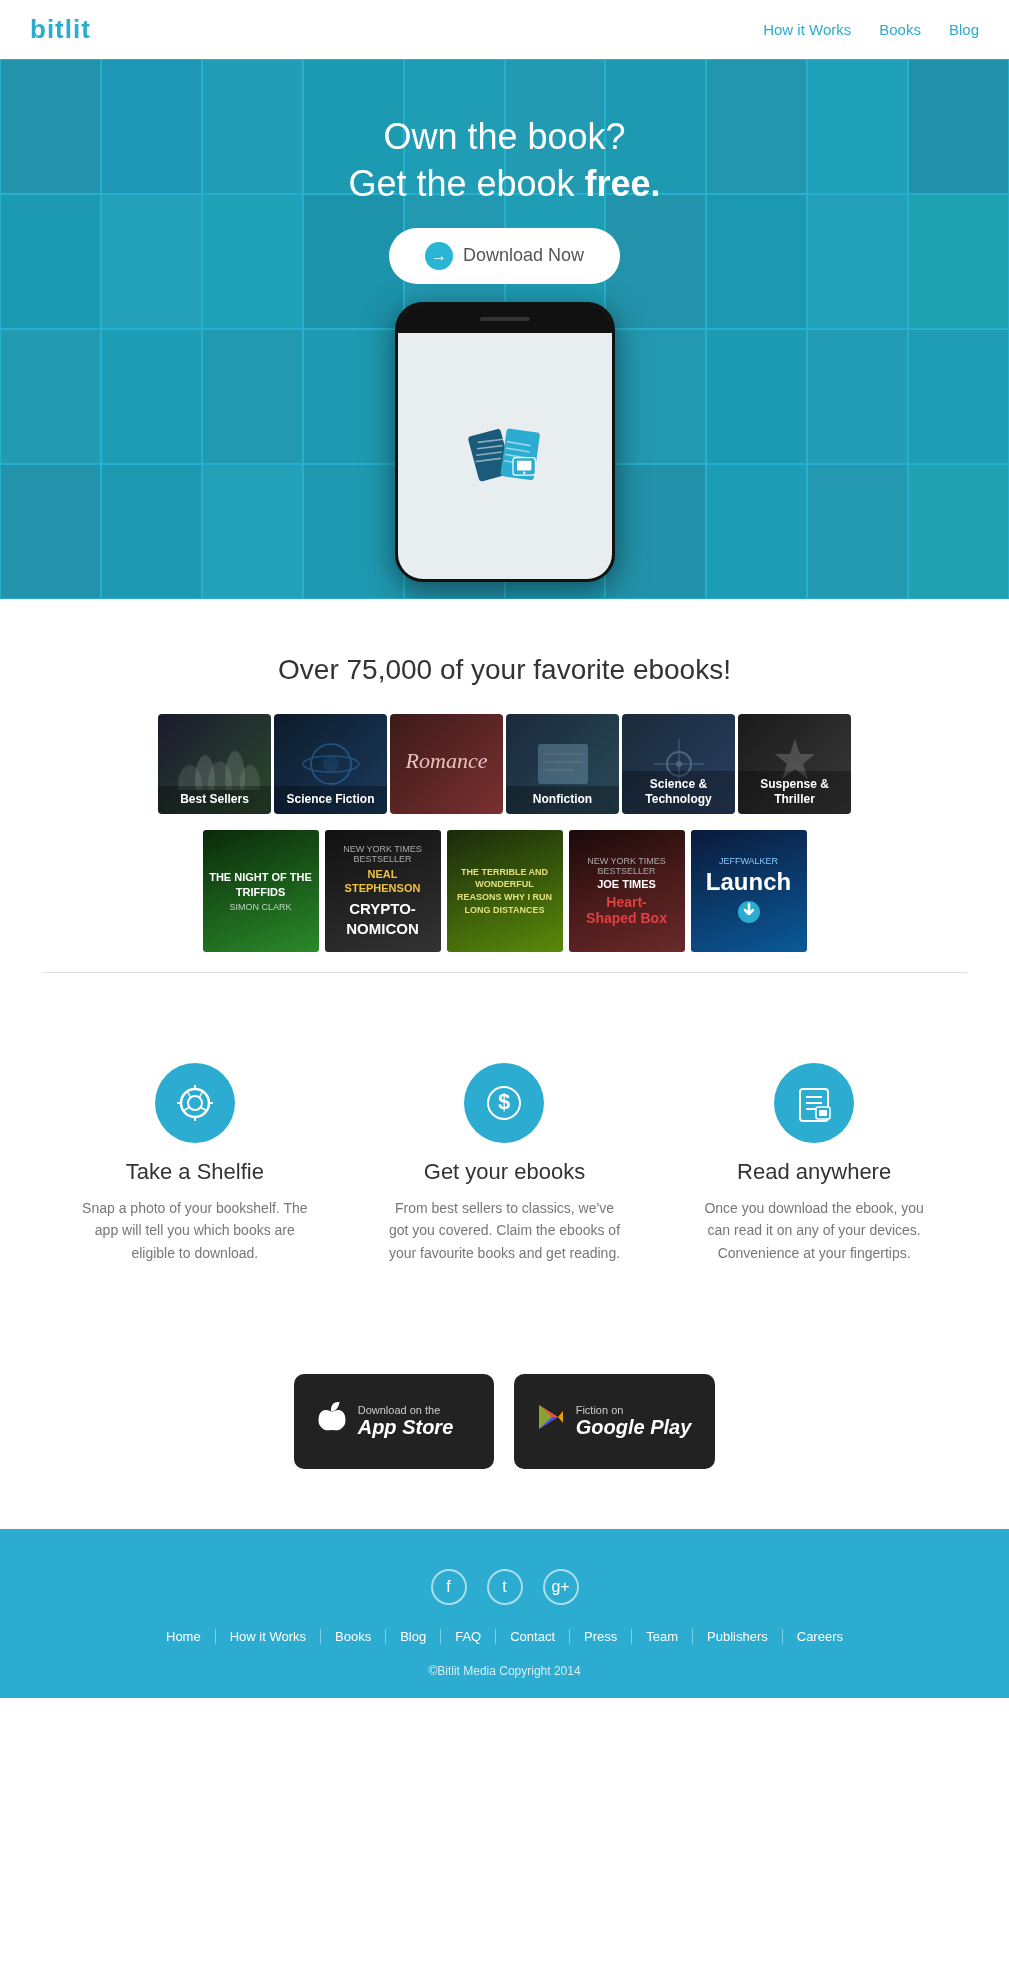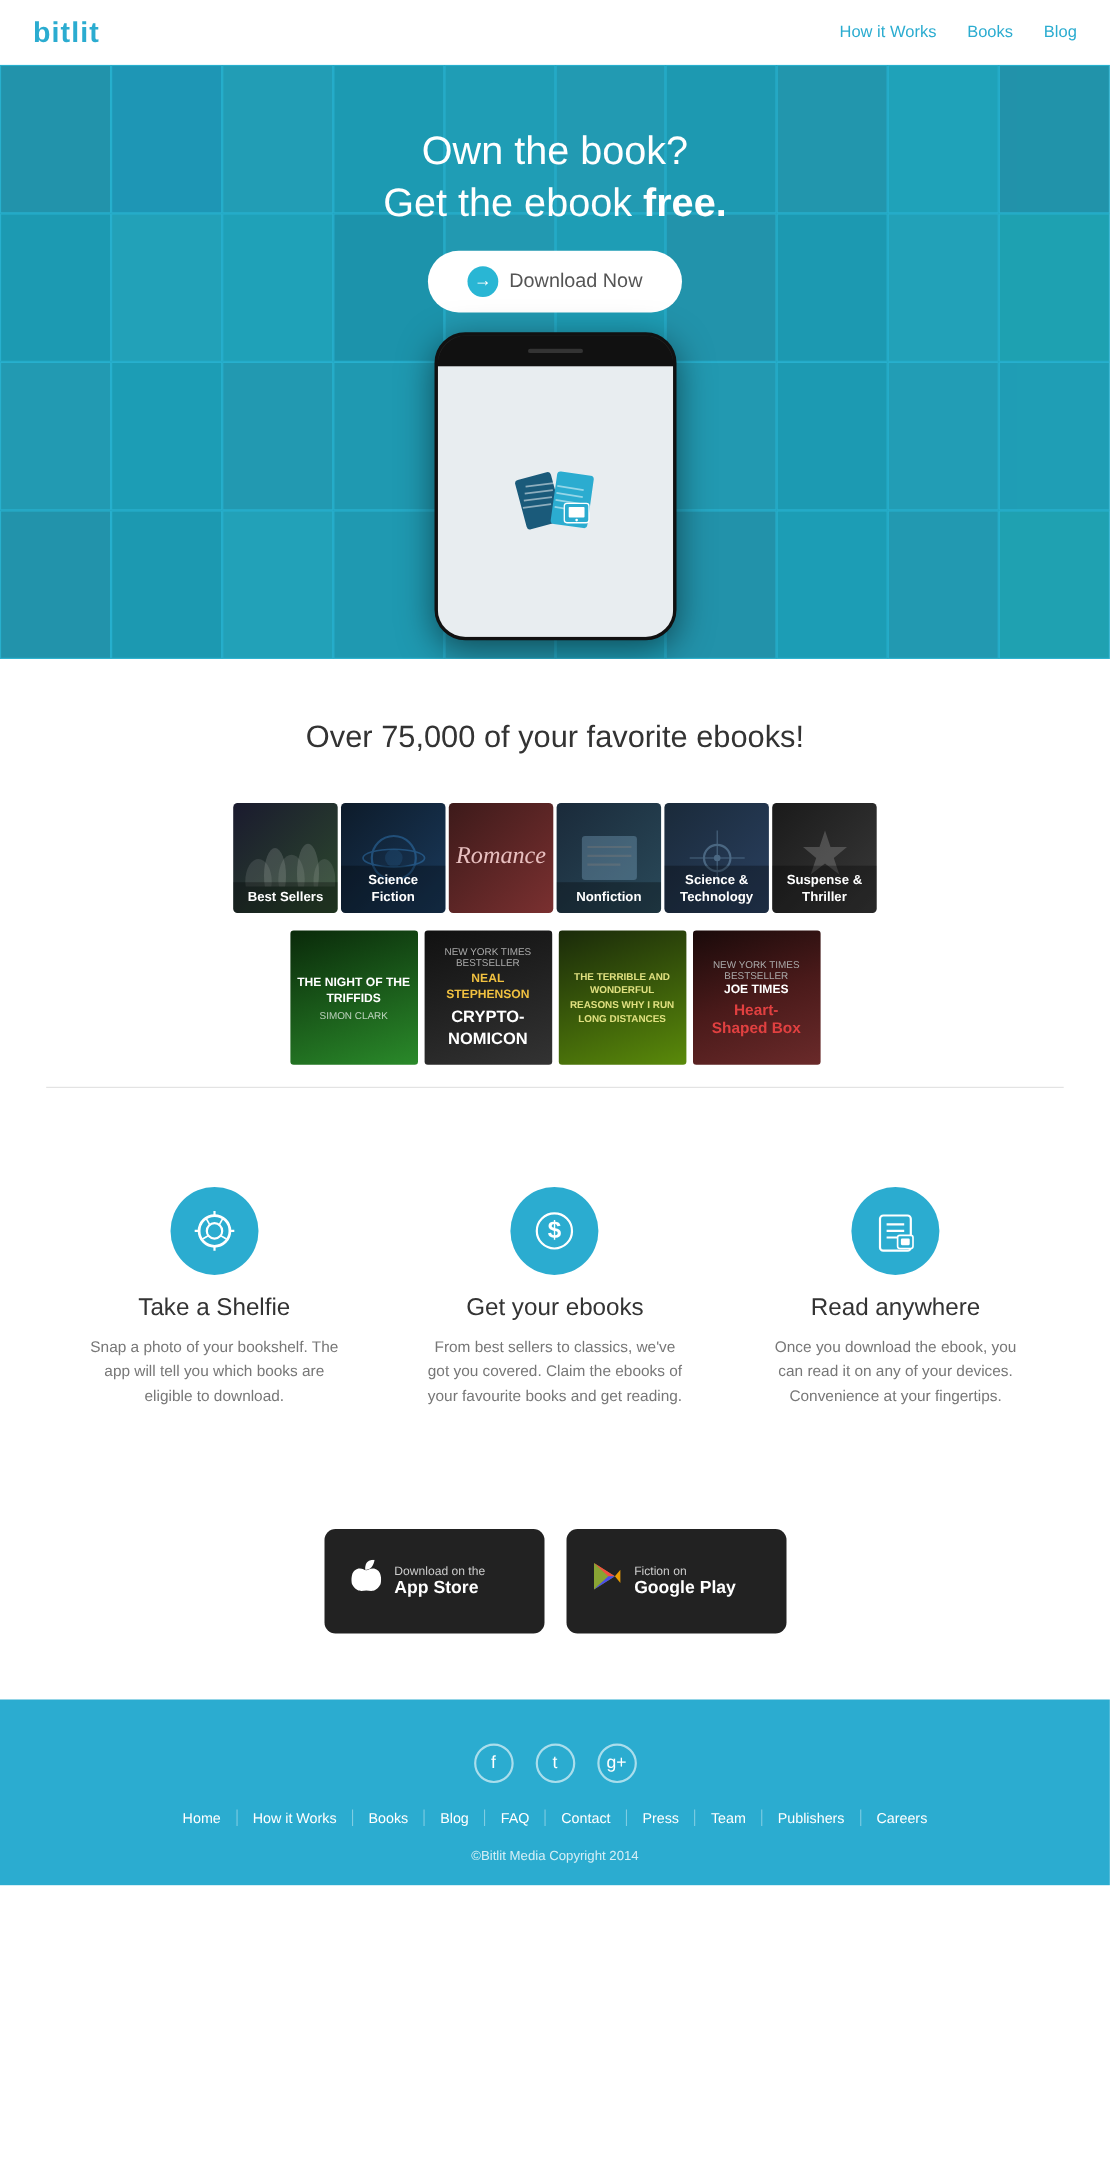--- a/index.html
+++ b/index.html
@@ -159,27 +159,26 @@
       color: #333;
       margin-bottom: 28px;
     }
     .category-grid {
       display: flex;
       gap: 3px;
       margin-bottom: 16px;
       justify-content: center;
     }
     .category-item {
-      width: 95px;
+      width: 113px;
       height: 100px;
       border-radius: 4px;
       overflow: hidden;
       position: relative;
       cursor: pointer;
-      margin-top: 16px;
     }
     .category-bg {
       width: 100%;
       height: 100%;
       display: flex;
       align-items: center;
       justify-content: center;
     }
     .cat-bestsellers { background: linear-gradient(135deg, #1a1a2e 0%, #2d4a2d 100%); }
     .cat-scifi { background: linear-gradient(135deg, #0d1b2a 0%, #1a3a5c 100%); }
@@ -332,23 +331,24 @@
     .store-btn-text {
       display: flex;
       flex-direction: column;
       align-items: flex-start;
     }
     .store-btn-small {
       font-size: 11px;
       color: #ccc;
     }
     .store-btn-large {
-      font-size: 16px;
+      font-size: 20px;
       font-weight: 600;
       color: #fff;
+      font-style: italic;
     }
     .store-icon {
       font-size: 28px;
       color: #fff;
     }
 
     
     .footer {
       background: #2bacd0;
       padding: 40px 30px 20px;
@@ -597,20 +597,32 @@
     </div>
 
     <div class="book-cover book-heart">
       <div class="book-title-overlay">
         <div style="font-size:9px;color:#aaa;margin-bottom:2px">NEW YORK TIMES BESTSELLER</div>
         <div style="font-size:11px;font-weight:700;color:#fff">JOE TIMES</div>
         <div style="font-size:14px;font-weight:700;color:#e04040;margin-top:4px;text-align:center">Heart-<br>Shaped Box</div>
       </div>
     </div>
 
+    <div class="book-cover book-launch">
+      <div class="book-title-overlay">
+        <div style="font-size:9px;color:#8cf;margin-bottom:2px">JEFFWALKER</div>
+        <div style="font-size:24px;font-weight:900;color:#fff">Launch</div>
+        <div style="margin-top:4px">
+          <svg width="24" height="24" viewBox="0 0 24 24">
+            <circle cx="12" cy="12" r="11" fill="#2bacd0"></circle>
+            <path d="M12 4 L12 14 M8 10 L12 14 L16 10" stroke="#fff" stroke-width="2.5" fill="none" stroke-linecap="round" stroke-linejoin="round"></path>
+          </svg>
+        </div>
+      </div>
+    </div>
   </div>
 
   <hr class="divider">
 </section>
 
 <section class="features-section">
 
   <div class="feature-item">
     <div class="feature-icon">
       <svg width="44" height="44" viewBox="0 0 44 44" fill="none">

